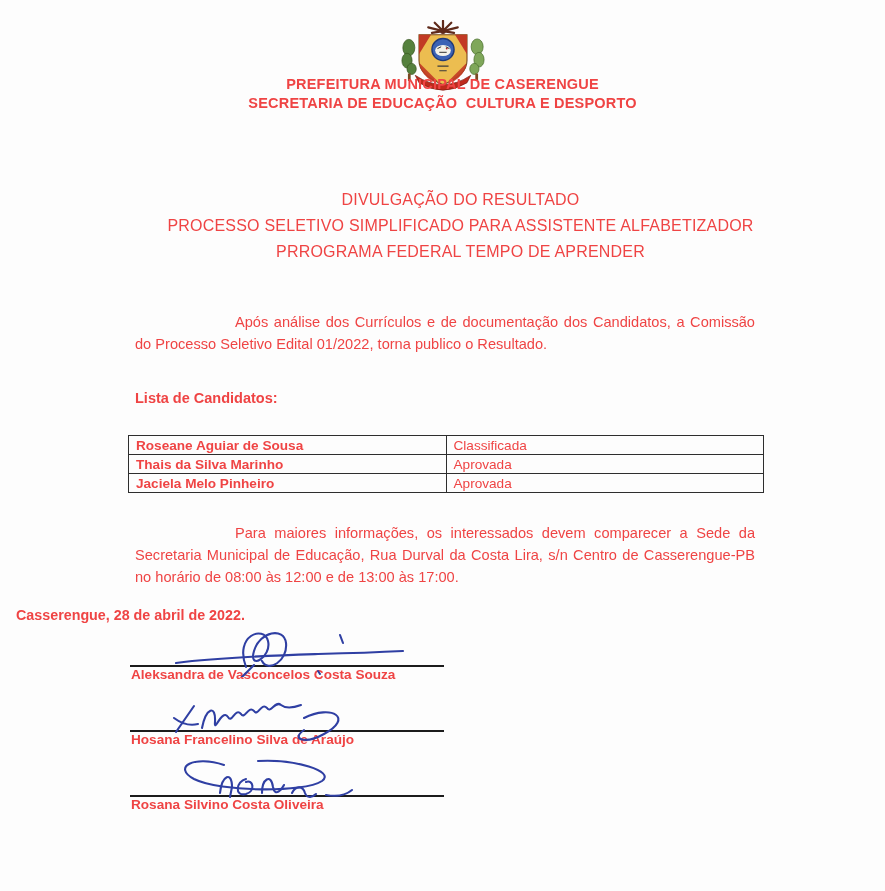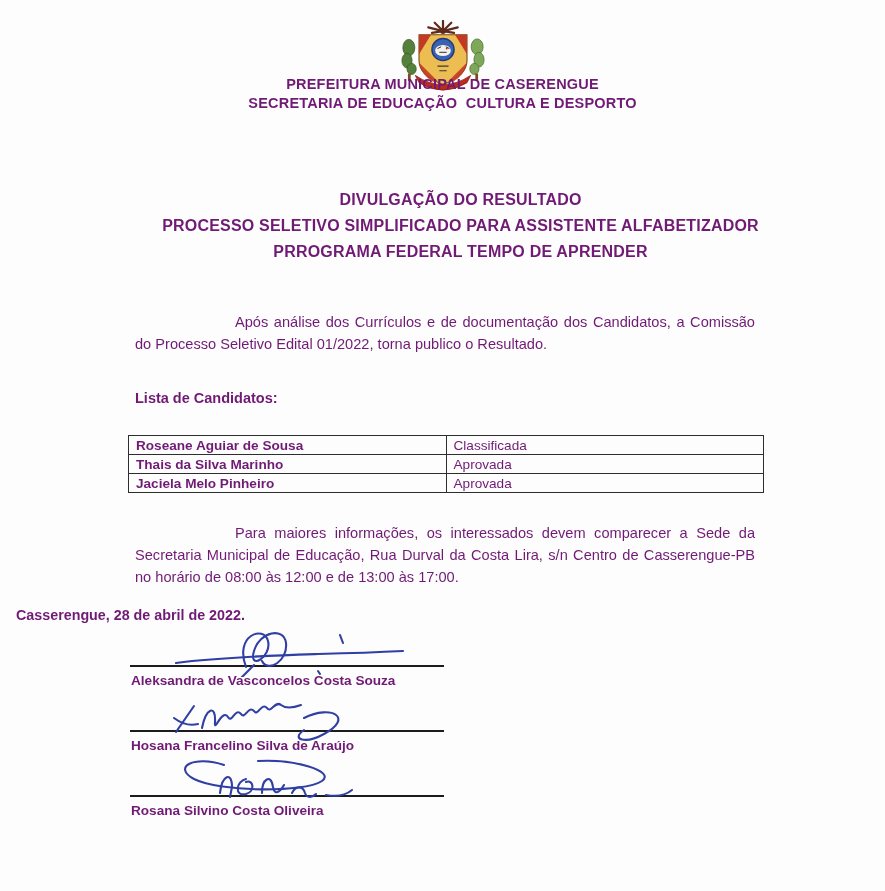--- a/index.html
+++ b/index.html
@@ -3,38 +3,38 @@
 <meta charset="utf-8">
 <style>
   * { margin: 0; padding: 0; box-sizing: border-box; }
   html, body { background: #e9e9e9; }
   .page {
     position: relative;
     width: 885px;
     height: 891px;
     margin: 0 auto;
     background: #fdfdfd;
-    color: #701a75;
+    color: #ef4444;
     font-family: "Liberation Sans", sans-serif;
     overflow: hidden;
   }
   
   .logo-wrap { text-align: center; padding-top: 20px; height: 72px; }
   .org-lines { text-align: center; margin-top: 3px; }
   .org-line {
     font-weight: bold;
     font-size: 14.5px;
     line-height: 1.32;
     white-space: pre-wrap;
     letter-spacing: 0.2px;
   }
   
   .doc-title { text-align: center; margin-top: 74px; }
   .doc-title div {
-    font-weight: bold;
+    font-weight: normal;
     font-size: 16px;
     line-height: 26px;
     letter-spacing: 0.2px;
     padding-left: 36px;
   }
   
   .para {
     margin: 0 130px 0 135px;
     font-size: 14.6px;
     line-height: 22px;
@@ -80,21 +80,21 @@
     height: 65px;
   }
   .sig-ink { position: absolute; z-index: 2; }
   .sig-rule {
     position: absolute;
     left: 0; right: 0; top: 36px;
     border-top: 2px solid #1c1c1c;
   }
   .sig-name {
     position: absolute;
-    left: 1px; top: 44px;
+    left: 1px; top: 38px;
     font-weight: bold;
     font-size: 13.6px;
     white-space: nowrap;
   }
 </style>
 </head>
 <body>
 
 <div class="page">
 

